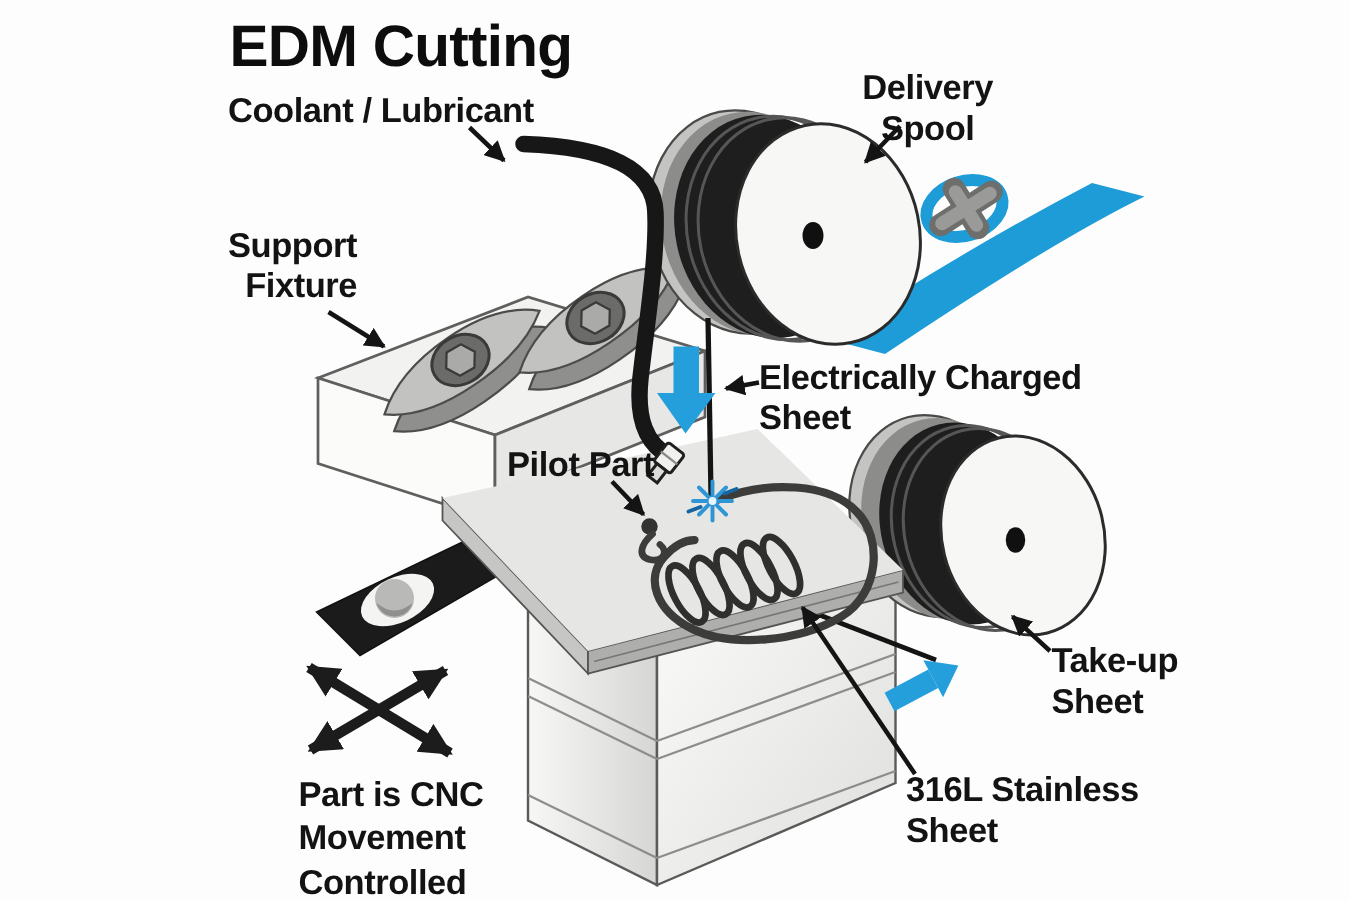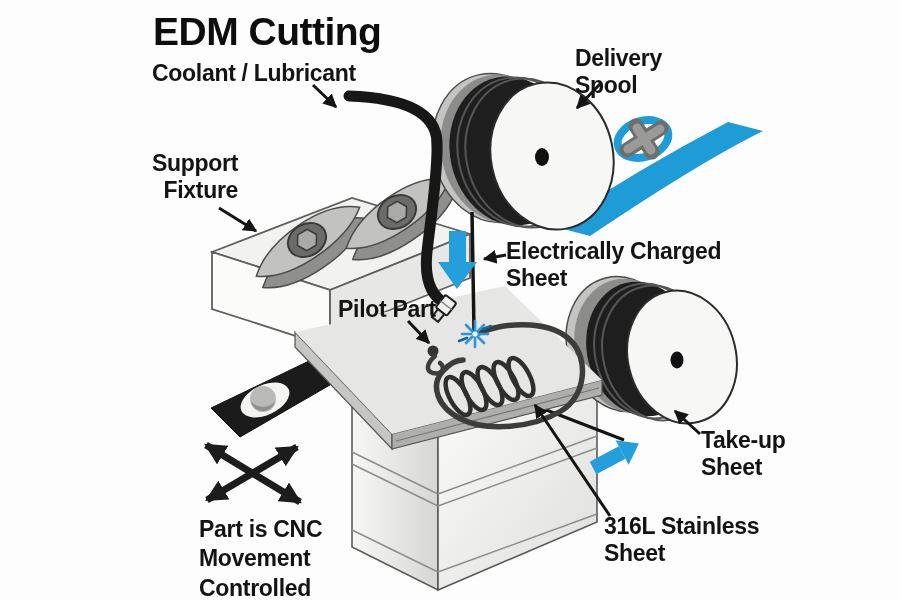--- a/index.html
+++ b/index.html
@@ -2,21 +2,21 @@
 <html><head>
 <meta charset="utf-8">
 <style>
   html,body{margin:0;padding:0;background:#fff;}
   .stage{position:relative;width:900px;height:600px;background:#fdfdfd;overflow:hidden;
          font-family:"Liberation Sans",sans-serif;}
   svg{position:absolute;left:0;top:0;}
   .lbl{position:absolute;font-weight:700;font-size:23px;line-height:1.18;color:#131313;
        white-space:pre-line;letter-spacing:-0.3px;}
   .title{position:absolute;font-weight:700;font-size:39px;color:#0d0d0d;letter-spacing:-0.5px;}
-  .r{text-align:left;}
+  .r{text-align:center;}
   .cnc{line-height:1.28;}
 </style>
 </head>
 <body>
 
 <div class="stage">
 
 <svg width="900" height="600" viewBox="0 0 900 600">
   <defs>
     <marker id="ahS" viewBox="0 0 10 10" refX="9" refY="5" markerWidth="4.6" markerHeight="4.6" orient="auto-start-reverse">

